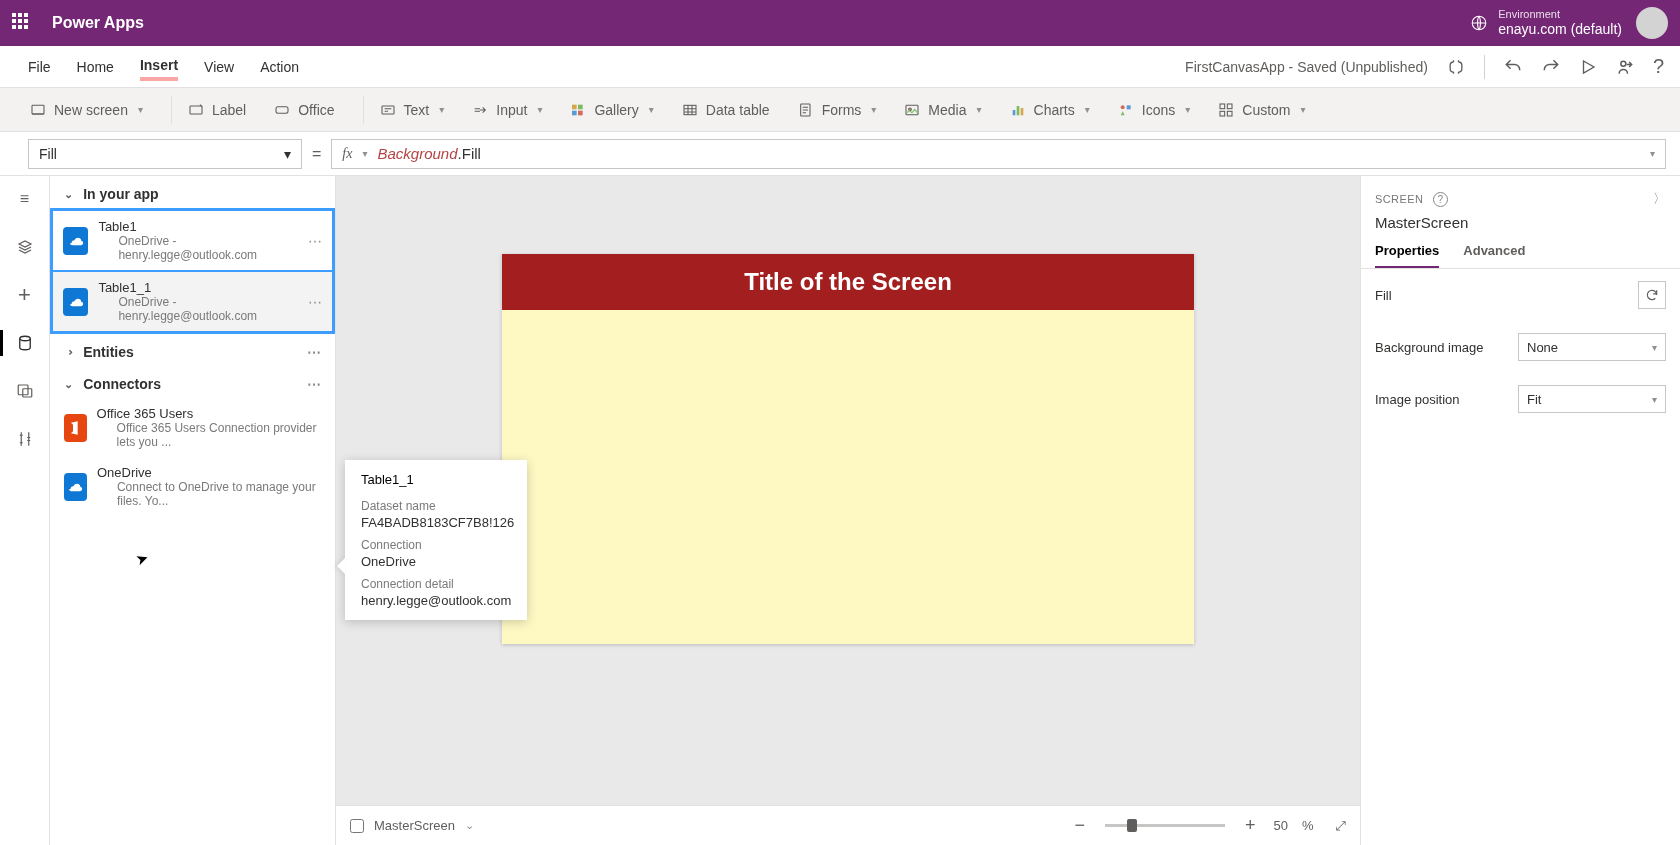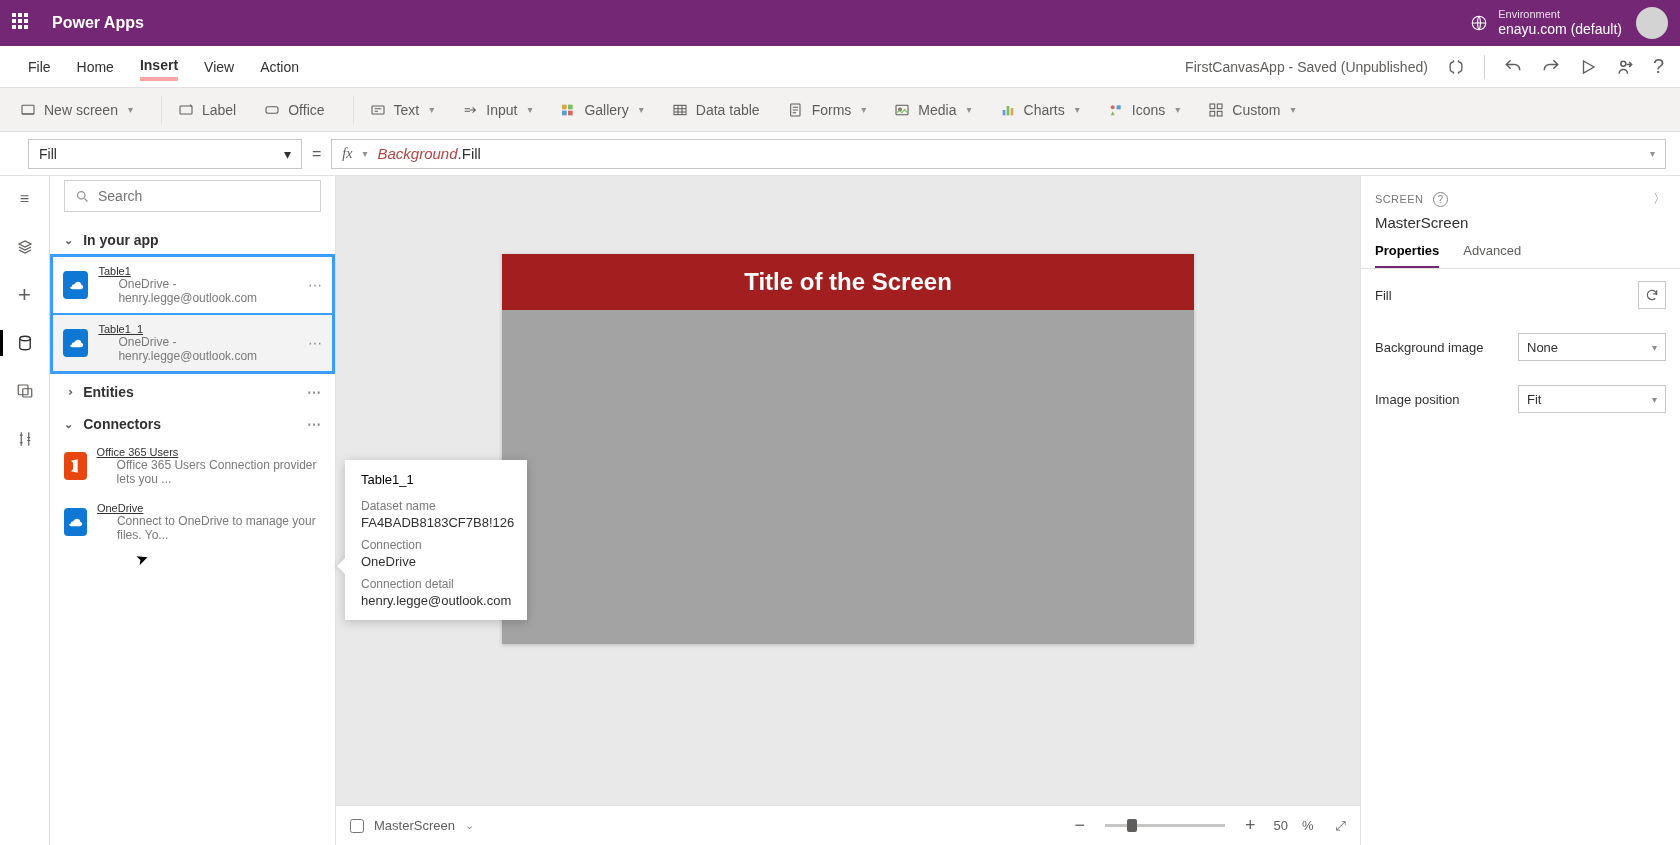--- a/index.html
+++ b/index.html
@@ -19,21 +19,21 @@
 
 .menu-bar { height: 42px; display: flex; align-items: center; border-bottom: 1px solid #e1e1e1; background: #fff; padding: 0 16px 0 28px; font-size: 14px; color: #323130; }
 .menu-bar .menu-item { margin-right: 26px; cursor: pointer; padding: 4px 0; }
 .menu-bar .menu-item.active { border-bottom: 4px solid #fca5a5; font-weight:600; }
 .menu-bar .right { margin-left: auto; display: flex; align-items: center; gap: 18px; color: #605e5c; }
 .menu-bar .right .icon { font-size: 18px; cursor:pointer; }
 .status-text { color:#605e5c; font-size: 14px; }
 .divider-v { width:1px; height:24px; background:#d1d1d1; }
 
 
-.ribbon { height: 44px; display: flex; align-items: center; border-bottom: 1px solid #e1e1e1; background: #f3f2f1; padding: 0 14px 0 20px; font-size: 14px; color: #605e5c; }
+.ribbon { height: 44px; display: flex; align-items: center; border-bottom: 1px solid #e1e1e1; background: #f3f2f1; padding: 0 14px 0 30px; font-size: 14px; color: #605e5c; }
 .ribbon .ribbon-item { display: flex; align-items: center; gap: 8px; margin-right: 28px; cursor: pointer; }
 .ribbon .chev { font-size: 10px; color:#909090; margin-left:2px;}
 .ribbon-divider{width:1px;height:28px;background:#e0e0e0;margin-right:16px;}
 .ribbon svg{width:16px;height:16px;}
 
 
 .formula-bar { height: 44px; display: flex; align-items: center; border-bottom: 1px solid #e1e1e1; padding: 0 14px 0 28px; gap: 10px; font-size: 14px; }
 .prop-select { height: 30px; width: 274px; border: 1px solid #c8c6c4; padding: 4px 10px; display:flex; align-items:center; justify-content:space-between; color:#323130; background:#fff;}
 .eq { font-size:16px; color:#605e5c; }
 .fx-box { flex: 1; height: 30px; border: 1px solid #c8c6c4; background:#fff; display:flex; align-items:center; padding:0 10px; gap:10px; }
@@ -57,54 +57,54 @@
 .search-box input{border:none;outline:none;flex:1;font-size:14px;}
 
 .collapsible{padding:10px 14px 6px;display:flex;align-items:center;gap:10px;font-weight:600;color:#323130;cursor:pointer;}
 .collapsible .more{margin-left:auto;color:#909090;cursor:pointer;}
 .chev-sm{font-size:11px;color:#605e5c;}
 
 .sel-highlight{background:#3a9dff;padding:3px;}
 .ds-item{display:flex;align-items:center;gap:10px;padding:8px 10px;background:#fff;position:relative;}
 .ds-item + .ds-item{border-top:2px solid #3a9dff;}
 .ds-item .ds-icon{width:28px;height:28px;background:#0f77d4;border-radius:4px;display:flex;align-items:center;justify-content:center;color:#fff;}
-.ds-text .name{font-size:11px;display:block;text-decoration:underline;}
+.ds-text .name{font-size:13px;display:block;}
 .ds-text .sub{font-size:12px;color:#7a7a7a;display:block;margin-left:20px;}
 .ds-item .more{margin-left:auto;color:#909090;cursor:pointer;}
 
 .conn-item{display:flex;align-items:center;gap:10px;padding:8px 14px;cursor:pointer;}
 .conn-item .ds-icon{width:28px;height:28px;border-radius:4px;display:flex;align-items:center;justify-content:center;color:#fff;}
 .see-all{color:#742774;padding:10px 14px;font-size:14px;cursor:pointer;}
 
 
 .tooltip-card{position:absolute;left:345px;top:460px;width:182px;background:#fff;box-shadow:0 2px 10px rgba(0,0,0,.2);padding:12px 16px;font-size:13px;z-index:10;}
 .tooltip-card .tt-title{font-weight:400;margin-bottom:12px;}
 .tooltip-card .tt-label{color:#7a7a7a;font-size:12px;margin-top:8px;}
 .tooltip-card .tt-val{font-size:13px;color:#323130;margin-top:2px;}
 .tooltip-tip{position:absolute;left:-8px;top:98px;width:0;height:0;border-top:8px solid transparent;border-bottom:8px solid transparent;border-right:8px solid #fff;filter:drop-shadow(-2px 0 2px rgba(0,0,0,.1));}
 
 
 .canvas-area{flex:1;background:#e9e9e9;position:relative;display:flex;flex-direction:column;}
 .canvas-scroll{flex:1;display:flex;justify-content:center;padding-top:78px;overflow:hidden;}
-.canvas-screen{width:692px;height:390px;background:#a3a3a3;box-shadow:0 1px 4px rgba(0,0,0,.2);}
+.canvas-screen{width:692px;height:390px;background:#fef9c3;box-shadow:0 1px 4px rgba(0,0,0,.2);}
 .screen-title-bar{height:56px;background:#a31f1f;color:#fff;display:flex;align-items:center;justify-content:center;font-size:24px;font-weight:700;}
 .canvas-footer{height:40px;border-top:1px solid #e1e1e1;background:#fff;display:flex;align-items:center;padding:0 14px;font-size:13px;color:#605e5c;gap:10px;}
 .canvas-footer .spacer{flex:1;}
 .slider{width:120px;height:3px;background:#c8c6c4;position:relative;margin:0 10px;}
 .slider::after{content:"";position:absolute;left:22px;top:-5px;width:10px;height:13px;background:#605e5c;border-radius:2px;}
 
 
 .props-panel{width:320px;border-left:1px solid #e1e1e1;display:flex;flex-direction:column;padding:14px 0 0;font-size:13px;color:#323130;}
 .props-header{display:flex;align-items:center;justify-content:space-between;padding:0 14px;}
 .props-header .sl{font-size:11px;color:#777;letter-spacing:.4px;}
 .props-header .help{width:15px;height:15px;border:1px solid #888;border-radius:50%;display:inline-flex;align-items:center;justify-content:center;font-size:10px;color:#888;margin-left:6px;}
 .props-header .chev-right{color:#888;}
 .screen-name{padding:6px 14px 12px;font-size:15px;}
 .prop-tabs{display:flex;gap:24px;padding:0 14px;border-bottom:1px solid #e1e1e1;}
-.prop-tab{padding-bottom:8px;cursor:pointer;color:#605e5c;}
+.prop-tab{padding-bottom:8px;cursor:pointer;color:#605e5c;font-weight:bold;}
 .prop-tab.active{color:#000;font-weight:600;border-bottom:2px solid #742774;}
 .prop-row{display:flex;align-items:center;justify-content:space-between;padding:12px 14px;}
 .prop-row label{color:#323130;}
 .prop-input{height:28px;border:1px solid #c8c6c4;width:148px;display:flex;align-items:center;padding:0 8px;justify-content:space-between;background:#fff;}
 .prop-input .chev{font-size:10px;color:#909090;}
 .refresh-btn{width:28px;height:28px;border:1px solid #c8c6c4;display:flex;align-items:center;justify-content:center;background:#fff;cursor:pointer;}
 .cursor-arrow{position:absolute;left:136px;top:550px;font-size:15px;color:#000;transform:rotate(-20deg);pointer-events:none;z-index:20;}
 svg{display:block}
 </style>
 </head>
@@ -319,27 +319,20 @@
         </svg>
       </div>
     <div class="rail-item">
         <svg width="18" height="18" viewBox="0 0 24 24" fill="none" stroke="#605e5c" stroke-width="1.6">
           <path d="M7 3v18M17 3v18M5 7h4M5 17h4M15 10h4M15 14h4"></path>
         </svg>
       </div>
   </div>
 
   <div class="data-panel">
-    <div class="search-box">
-      <svg width="15" height="15" viewBox="0 0 24 24" fill="none" stroke="#909090" stroke-width="2">
-          <circle cx="10" cy="10" r="6"></circle>
-          <path d="M15 15l5 5"></path>
-        </svg>
-      <input placeholder="Search" style="">
-    </div>
 
     <div class="collapsible">
       <span class="chev-sm">⌄</span>
       <span>In your app</span>
     </div>
     <div class="sel-highlight">
       <div class="ds-item">
         <div class="ds-icon">
             <svg width="18" height="18" viewBox="0 0 24 24" fill="#fff">
               <path d="M6 15a4 4 0 014-4c.5-2 2.5-3.5 4.5-3.5C17 7.5 19 9 19 11.5c1.5.3 2.5 1.5 2.5 3 0 1.7-1.4 3-3 3H7c-1.7 0-3-1.2-3-2.5z"></path>

